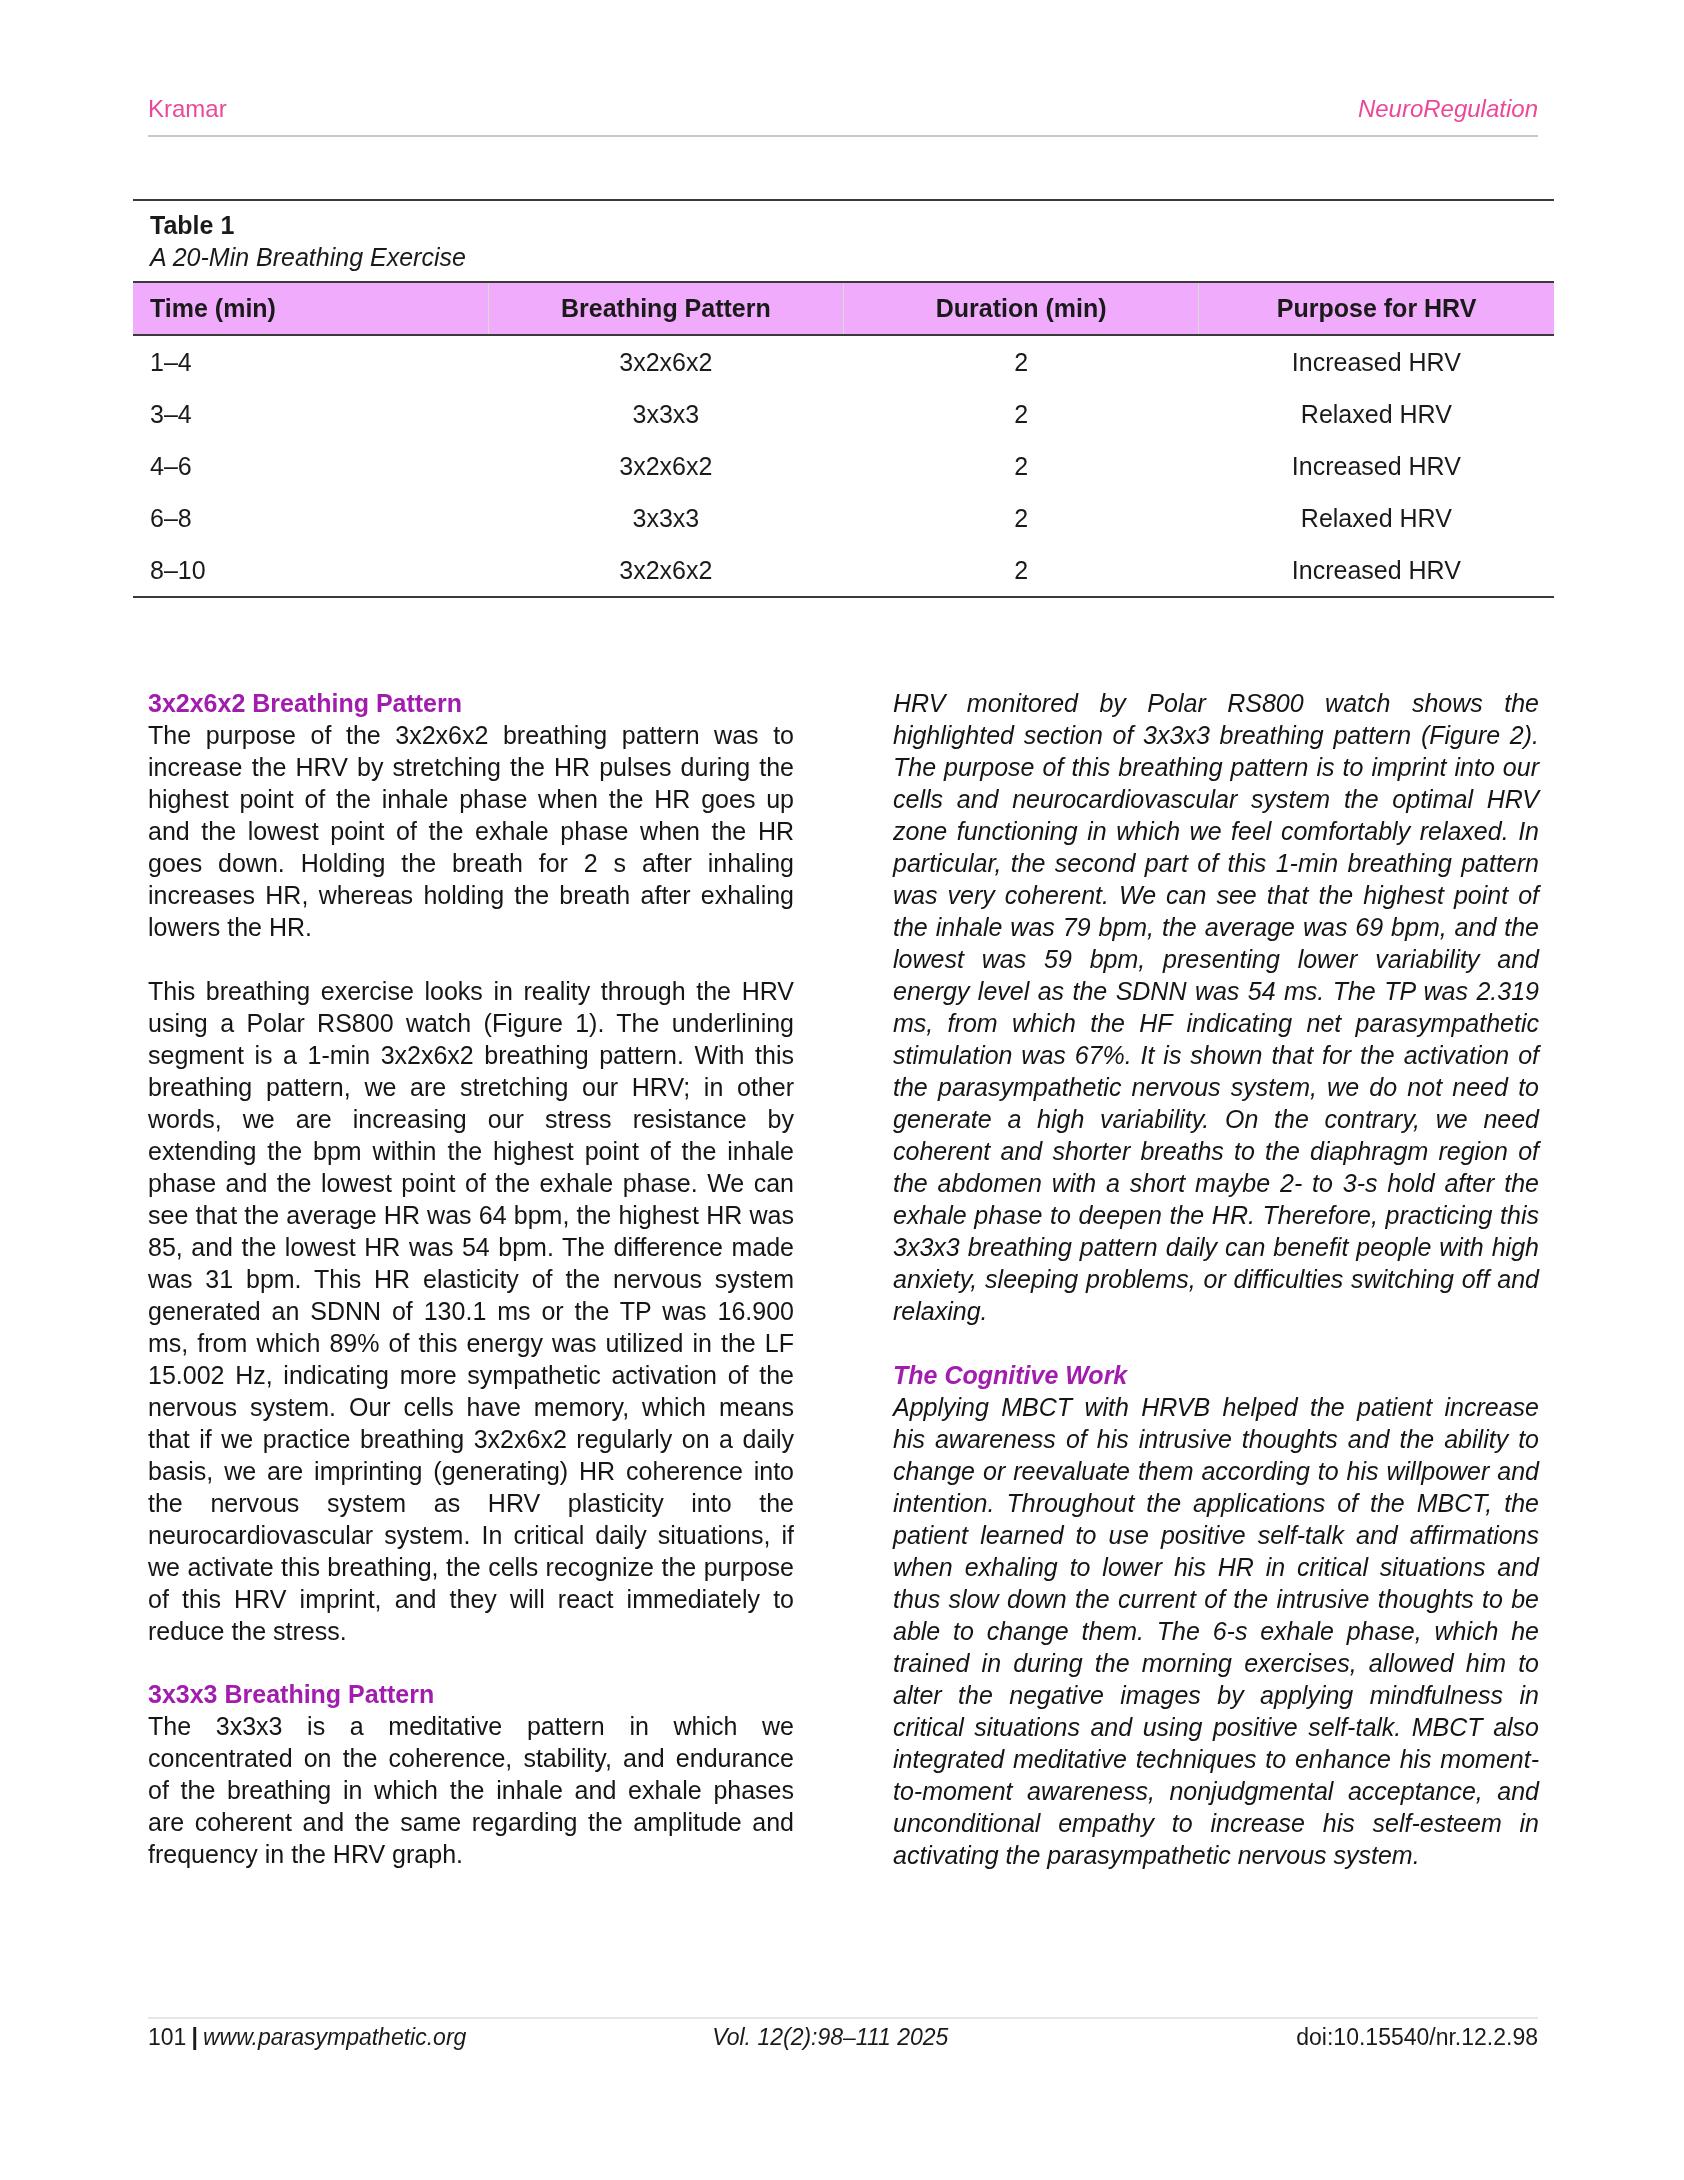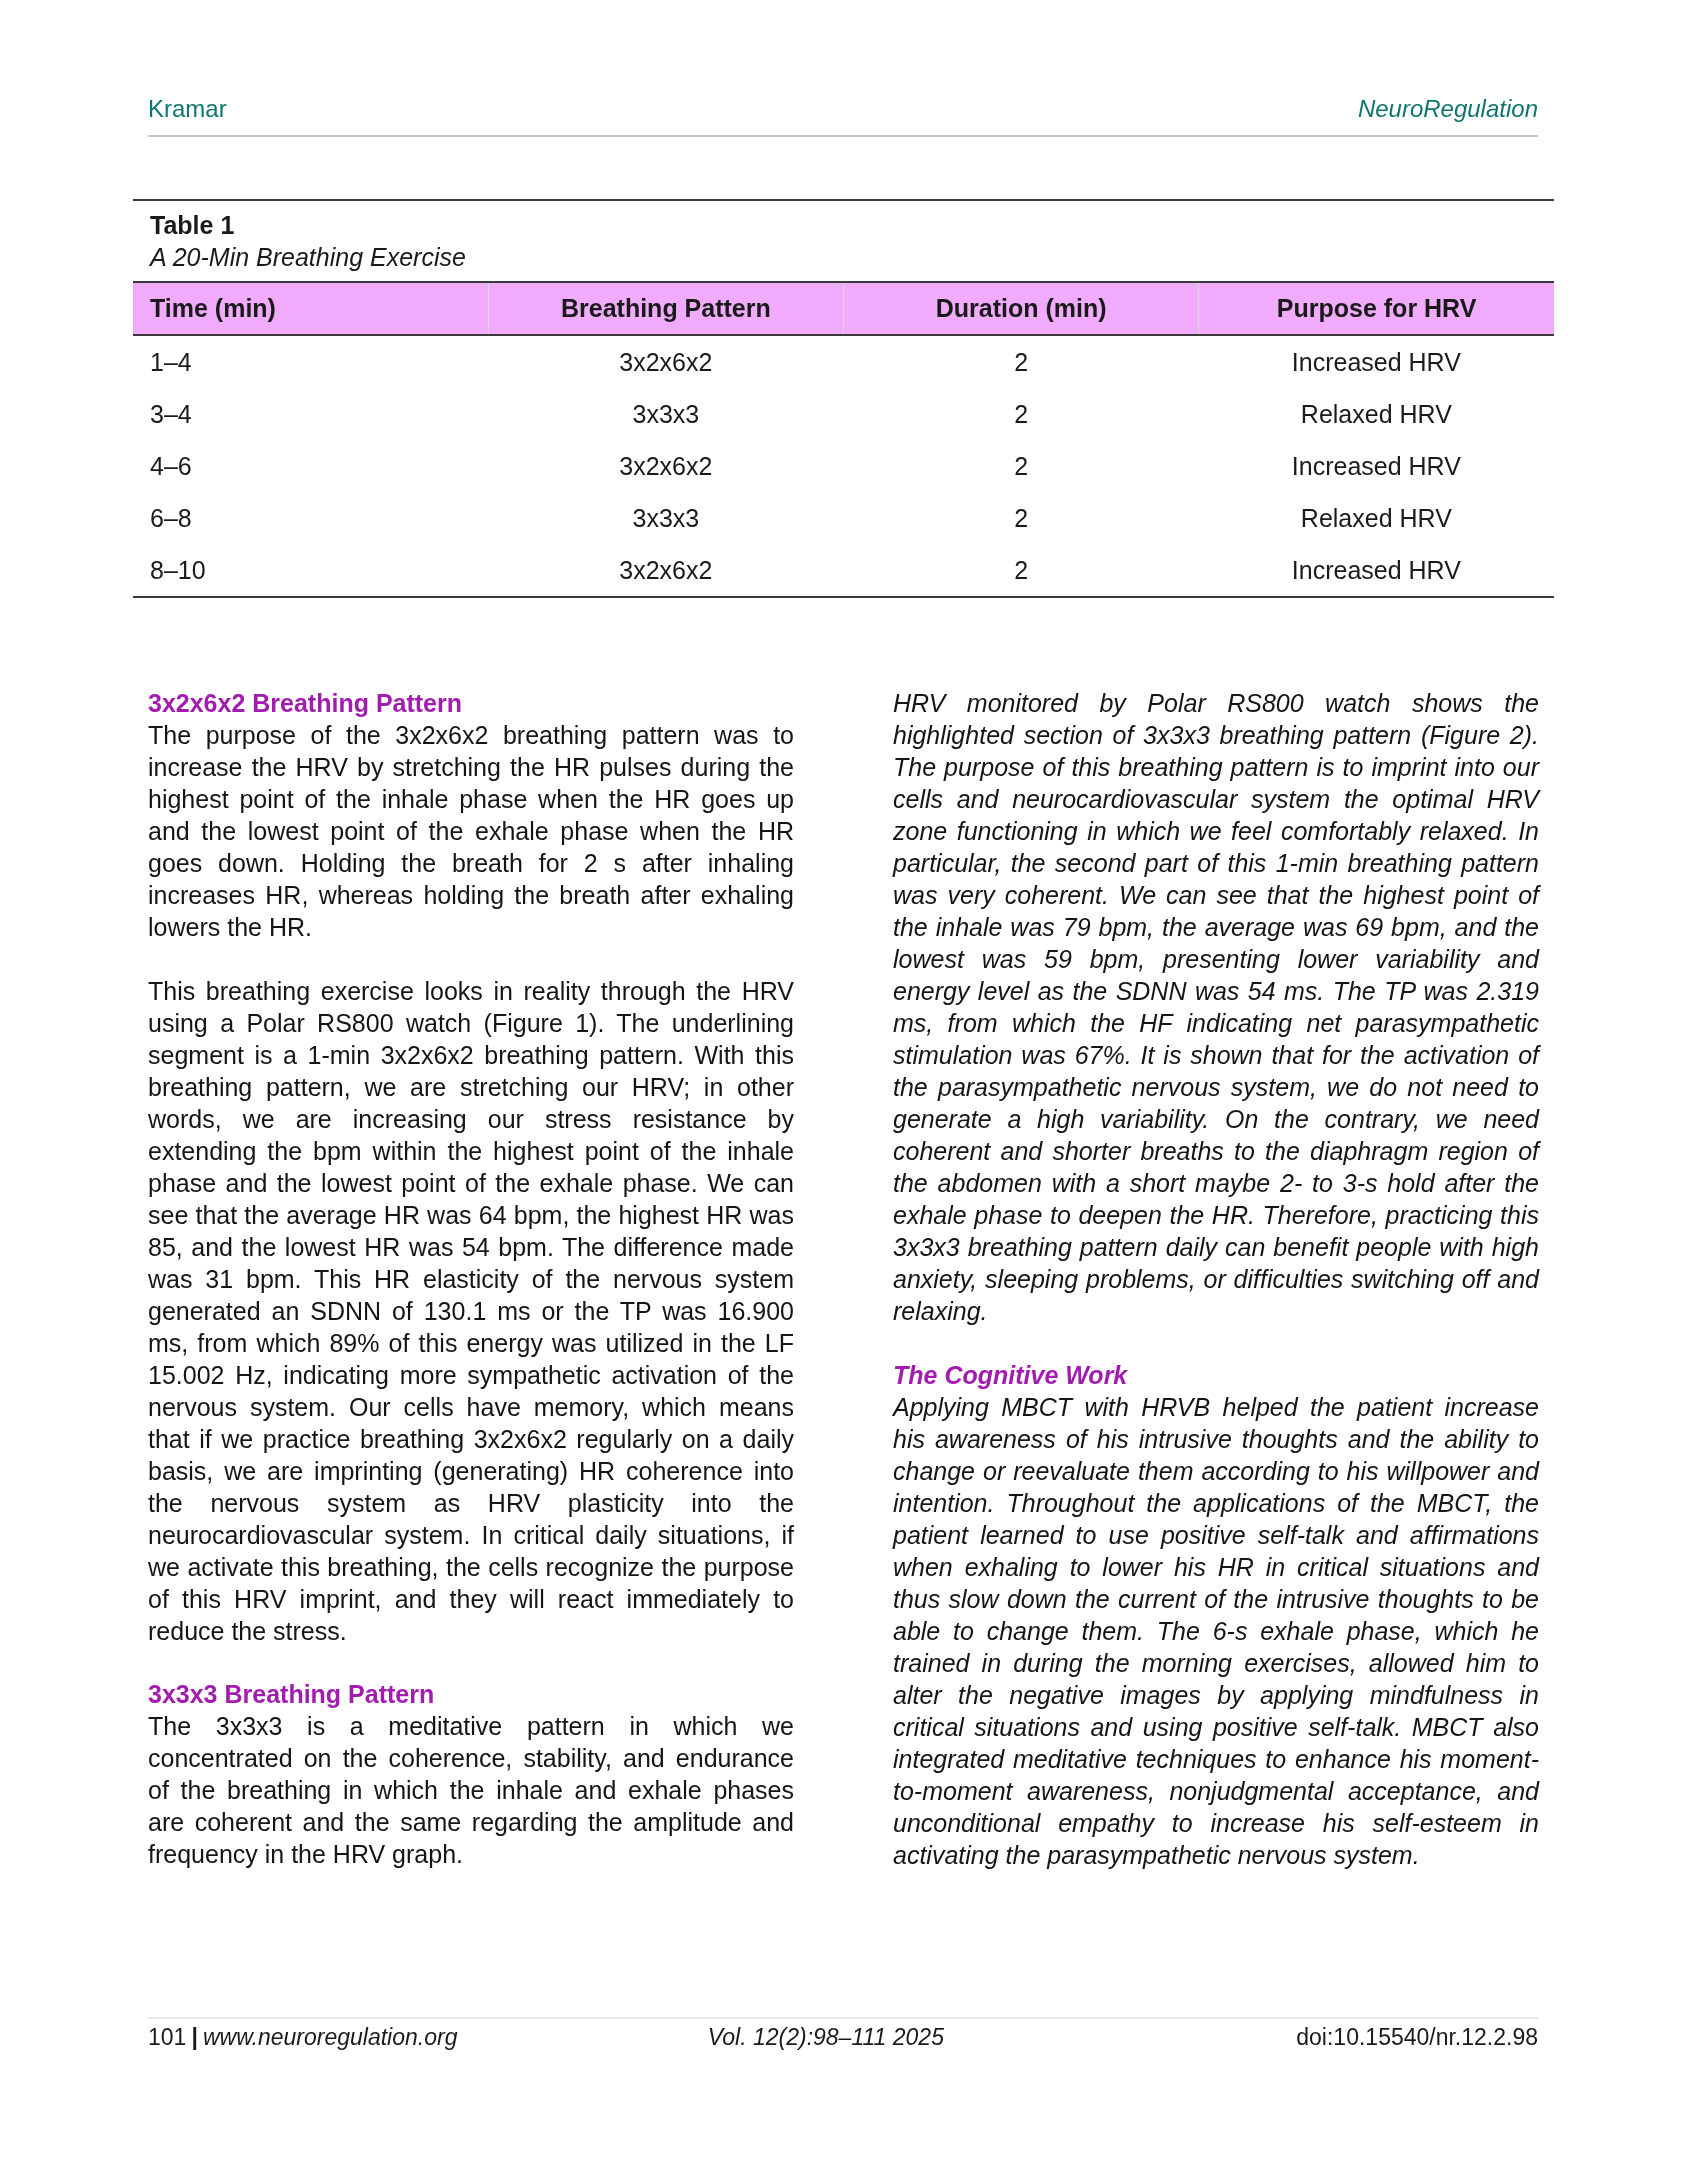--- a/index.html
+++ b/index.html
@@ -3,21 +3,21 @@
   <meta charset="utf-8">
   <style>
     html, body { margin: 0; padding: 0; background: #ffffff; }
     body {
       width: 1685px; height: 2181px; position: relative; overflow: hidden;
       font-family: "Liberation Sans", sans-serif; color: #1a1a1a;
     }
     .running-header {
       position: absolute; left: 148px; top: 95px; width: 1390px;
       display: flex; justify-content: space-between; align-items: baseline;
-      font-size: 24px; color: #0f766e;
+      font-size: 24px; color: #ec4899;
     }
     .running-header .journal { font-style: italic; }
     .header-rule {
       position: absolute; left: 148px; top: 135px; width: 1390px; height: 1.7px; background: #c8c8c8;
     }
 
     .table-wrap { position: absolute; left: 133px; top: 199px; width: 1421px; }
     .table-wrap .top-rule { height: 1.7px; background: #3a3a3a; }
     .table-label { font-weight: bold; font-size: 25px; padding-left: 17px; margin-top: 8.5px; line-height: 32px; }
     .table-caption { font-style: italic; font-size: 25px; padding-left: 17px; line-height: 32px; margin-bottom: 8px; }
@@ -128,18 +128,18 @@
   <div class="gap"></div>
   <h2>The Cognitive Work</h2>
   <p>Applying MBCT with HRVB helped the patient increase his awareness of his intrusive thoughts and the ability to change or reevaluate them according to his willpower and intention. Throughout the applications of the MBCT, the patient learned to use positive self-talk and affirmations when exhaling to lower his HR in critical situations and thus slow down the current of the intrusive thoughts to be able to change them. The 6-s exhale phase, which he trained in during the morning exercises, allowed him to alter the negative images by applying mindfulness in critical situations and using positive self-talk. MBCT also integrated meditative techniques to enhance his moment-to-moment awareness, nonjudgmental acceptance, and unconditional empathy to increase his self-esteem in activating the parasympathetic nervous system.</p>
 </div>
 
 <div class="footer-rule"></div>
 <div class="running-footer">
   <span class="left-part">
     <span>101</span>
     <span class="sep">|</span>
-    <span class="url">www.neuroregulation.org</span>
+    <span class="url">www.parasympathetic.org</span>
   </span>
   <span class="vol">Vol. 12(2):98–111  2025</span>
   <span>doi:10.15540/nr.12.2.98</span>
 </div>
 
 
 </body></html>

